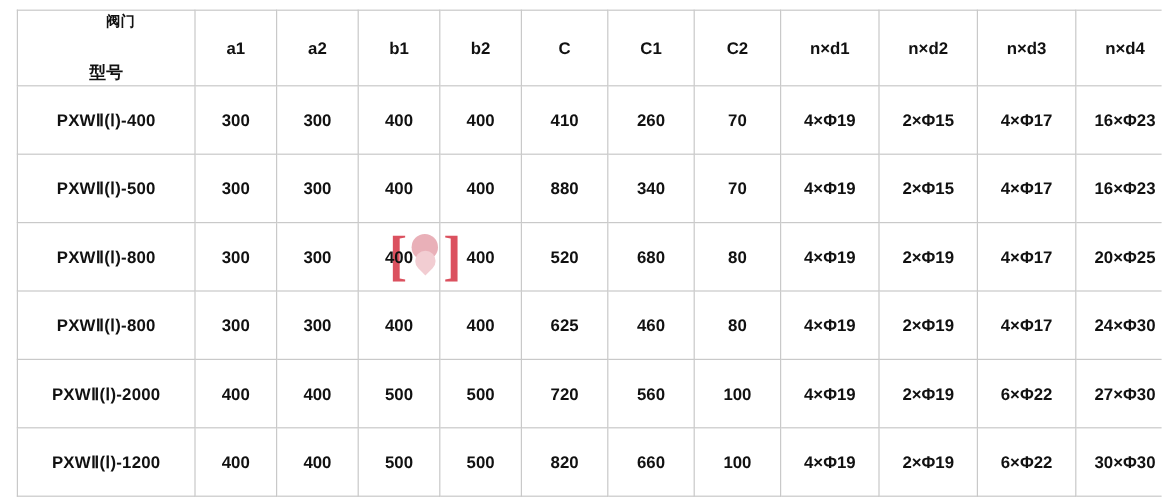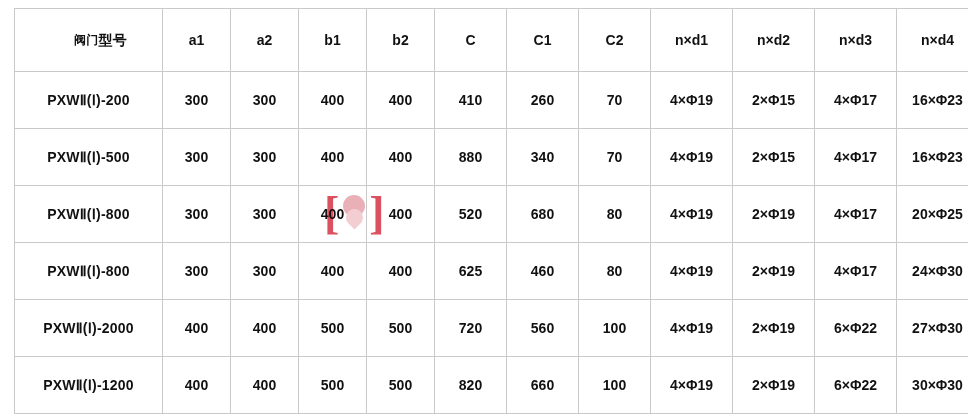--- a/index.html
+++ b/index.html
@@ -59,22 +59,22 @@
   col.c-nd    { width: 82px; }
 
   td.model, th.model {
     text-align: center;
     font-size: 14px;
     letter-spacing: 0.2px;
   }
 
   .hdr-stack {
     display: flex;
-    flex-direction: row;
-    justify-content: center;
+    flex-direction: column;
+    justify-content: space-between;
     align-items: center;
     line-height: 1.5;
     height: 100%;
   }
   .hdr-stack .l1 {
     font-size: 12px;
     font-weight: bold;
     padding-left: 24px;
   }
   .hdr-stack .l2 {
@@ -198,21 +198,21 @@
         <th>C1</th>
         <th>C2</th>
         <th>n×d1</th>
         <th>n×d2</th>
         <th>n×d3</th>
         <th>n×d4</th>
       </tr>
     </thead>
     <tbody>
       <tr>
-        <td class="model">PXWⅡ(Ⅰ)-200</td>
+        <td class="model">PXWⅡ(Ⅰ)-400</td>
         <td>300</td>
         <td>300</td>
         <td>400</td>
         <td>400</td>
         <td>410</td>
         <td>260</td>
         <td>70</td>
         <td>4×Φ19</td>
         <td>2×Φ15</td>
         <td>4×Φ17</td>

